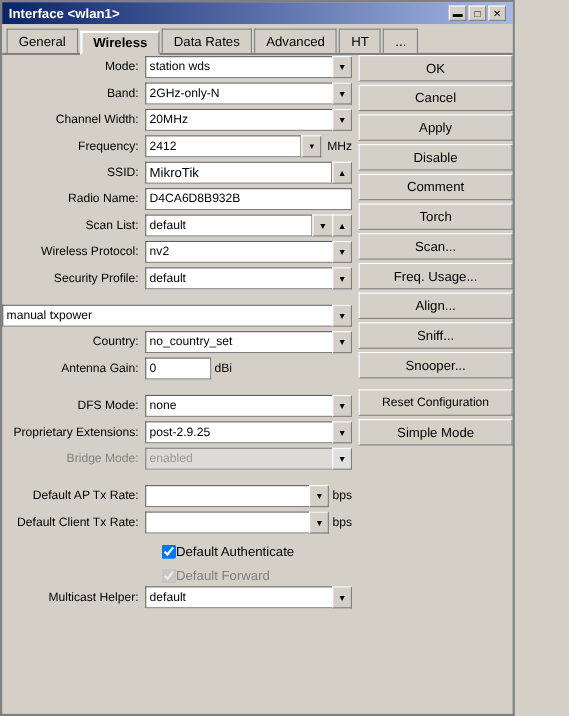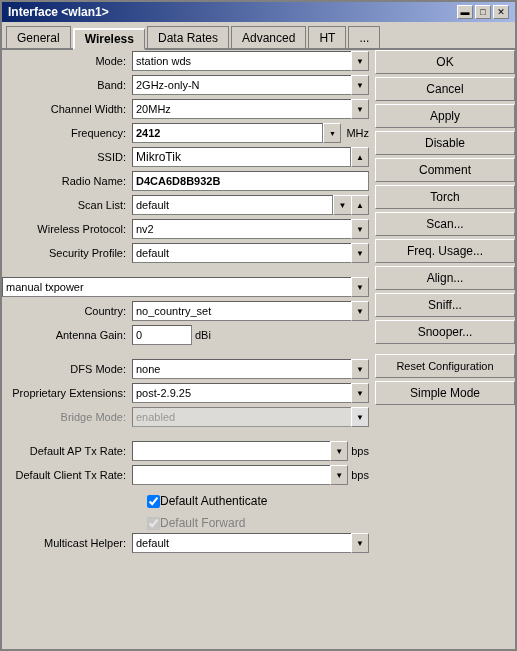--- a/index.html
+++ b/index.html
@@ -5,21 +5,21 @@
     * { box-sizing: border-box; margin: 0; padding: 0; }
     body {
       font-family: 'Segoe UI', Tahoma, Geneva, Verdana, sans-serif;
       font-size: 12px;
       background: #d4d0c8;
       width: 517px;
       height: 651px;
       overflow: hidden;
     }
     .window {
-      width: 517px;
+      width: 468px;
       height: 651px;
       border: 2px solid #808080;
       background: #d4d0c8;
       display: flex;
       flex-direction: column;
     }
     .title-bar {
       background: linear-gradient(to right, #0a246a, #a6b8e5);
       color: white;
       padding: 3px 6px;
@@ -123,21 +123,20 @@
     .input-field {
       width: 100%;
       height: 20px;
       border: 1px solid #808080;
       border-top-color: #606060;
       border-left-color: #606060;
       background: white;
       padding: 1px 3px;
       font-size: 11px;
       outline: none;
-      font-weight: bold;
     }
     .select-wrapper {
       position: relative;
       width: 100%;
       height: 20px;
     }
     .select-field {
       width: 100%;
       height: 20px;
       border: 1px solid #808080;

